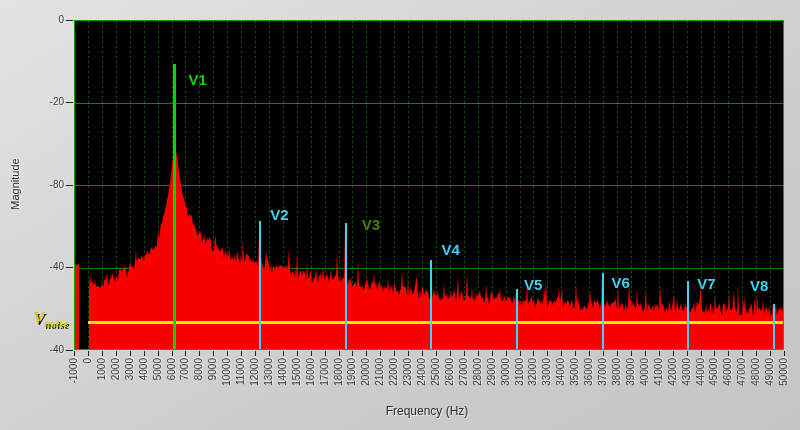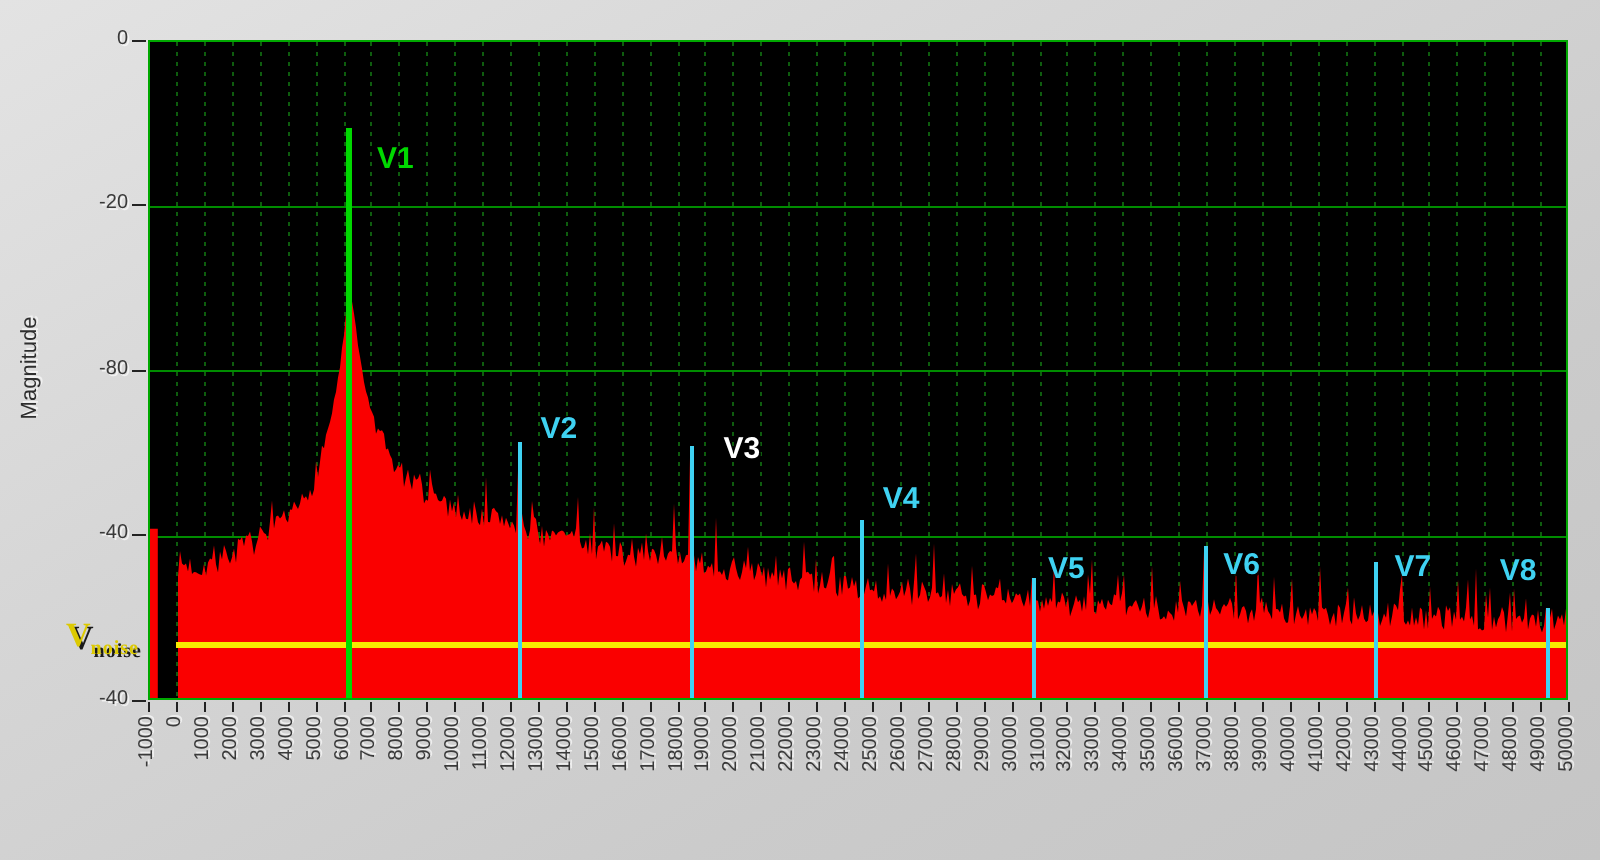--- a/index.html
+++ b/index.html
@@ -44,21 +44,21 @@
     font-size:11px;text-align:center;transform:rotate(-90deg);
     color:#2e2e2e;text-shadow:1px 1px 0 rgba(255,255,255,0.6);
   }
   .axis-title-x{
     position:absolute;left:327px;top:404px;width:200px;
     font-size:12px;text-align:center;color:#2e2e2e;
     text-shadow:1px 1px 0 rgba(255,255,255,0.6);
   }
   .vnoise{
     position:absolute;left:33px;top:308px;white-space:nowrap;
-    font-family:"Liberation Serif","DejaVu Serif",serif;
+    font-family:"Liberation Serif","DejaVu Serif",serif;font-style:italic;
     text-shadow:1.5px 1.5px 0 #1a1a1a;
   }
   .vnoise .big{font-size:17px;font-weight:bold;}
   .vnoise .sub{font-size:10px;font-weight:bold;vertical-align:-4px;letter-spacing:0.5px;}
 </style>
 </head>
 <body>
 
 <div class="stage">
 
@@ -125,21 +125,21 @@
     <svg class="spectrum-svg" id="spectrum-svg" viewBox="0 0 710 330" preserveAspectRatio="none">
         <path d="M14,330L14,267.0L15,254.5L16,260.7L17,261.6L18,260.7L19,264.8L20,258.3L21,266.0L22,265.0L23,265.1L24,265.8L25,266.3L26,266.5L27,261.0L28,266.9L29,260.3L30,258.3L31,258.7L32,251.6L33,261.3L34,265.2L35,254.8L36,258.8L37,251.5L38,254.4L39,258.3L40,260.7L41,257.8L42,253.2L43,260.4L44,248.4L45,249.1L46,247.4L47,252.1L48,246.8L49,247.0L50,244.8L51,249.8L52,256.5L53,251.8L54,248.3L55,242.2L56,243.7L57,245.5L58,246.1L59,249.1L60,239.8L61,229.2L62,243.2L63,237.3L64,236.8L65,238.3L66,237.1L67,234.1L68,238.8L69,240.2L70,233.8L71,233.9L72,229.7L73,231.8L74,233.5L75,230.8L76,225.8L77,228.2L78,227.1L79,229.3L80,223.9L81,227.1L82,223.9L83,209.7L84,217.5L85,209.9L86,201.9L87,203.1L88,196.4L89,193.3L90,190.0L91,185.8L92,178.7L93,175.0L94,167.7L95,162.7L96,152.9L97,146.6L98,135.4L99,124.1L100,123.2L101,129.8L102,135.7L103,142.8L104,151.8L105,157.4L106,163.3L107,170.0L108,174.7L109,177.7L110,182.9L111,185.0L112,187.4L113,195.9L114,193.2L115,194.5L116,194.1L117,195.9L118,203.7L119,203.3L120,206.5L121,208.5L122,215.1L123,213.8L124,211.5L125,212.9L126,210.3L127,222.5L128,217.9L129,213.7L130,219.6L131,223.9L132,216.3L133,218.9L134,218.2L135,215.8L136,221.3L137,230.7L138,228.8L139,229.4L140,213.8L141,221.0L142,225.7L143,225.9L144,229.0L145,229.7L146,229.4L147,226.9L148,228.4L149,237.4L150,228.7L151,234.7L152,230.2L153,237.8L154,226.3L155,236.2L156,239.0L157,234.6L158,238.4L159,238.6L160,232.9L161,241.0L162,229.6L163,234.4L164,240.1L165,241.6L166,233.3L167,242.1L168,217.5L169,240.0L170,240.1L171,233.6L172,232.9L173,234.6L174,235.5L175,241.0L176,236.6L177,242.3L178,237.9L179,240.4L180,243.1L181,239.7L182,241.7L183,245.6L184,214.0L185,247.0L186,235.9L187,242.0L188,244.9L189,248.6L190,244.0L191,229.5L192,237.4L193,238.5L194,245.0L195,251.1L196,242.0L197,252.4L198,244.0L199,245.9L200,249.3L201,244.3L202,244.9L203,246.7L204,245.3L205,244.6L206,244.3L207,244.9L208,246.9L209,246.4L210,246.0L211,244.4L212,247.7L213,243.1L214,227.5L215,249.8L216,253.3L217,252.8L218,248.9L219,256.2L220,245.5L221,256.2L222,232.5L223,258.6L224,252.2L225,251.2L226,249.3L227,254.9L228,249.9L229,250.5L230,252.4L231,259.9L232,240.6L233,257.0L234,257.1L235,250.0L236,252.4L237,262.0L238,259.6L239,256.4L240,256.6L241,248.2L242,257.2L243,262.4L244,252.9L245,256.0L246,250.3L247,259.0L248,245.7L249,254.5L250,259.5L251,253.4L252,253.9L253,256.5L254,261.1L255,255.6L256,247.5L257,257.1L258,259.4L259,255.9L260,254.5L261,254.9L262,230.9L263,253.0L264,261.2L265,255.3L266,260.7L267,259.6L268,256.6L269,256.4L270,207.8L271,255.9L272,256.5L273,264.7L274,257.5L275,260.7L276,255.1L277,265.7L278,264.8L279,261.9L280,262.9L281,260.5L282,267.4L283,237.9L284,264.9L285,264.7L286,266.5L287,263.5L288,268.5L289,269.2L290,263.5L291,259.8L292,257.6L293,263.1L294,267.0L295,269.0L296,265.1L297,259.1L298,263.1L299,252.4L300,264.6L301,260.5L302,269.1L303,266.2L304,260.5L305,262.8L306,267.2L307,262.3L308,272.8L309,262.9L310,268.9L311,265.0L312,267.4L313,256.6L314,272.0L315,263.6L316,268.2L317,263.9L318,274.3L319,263.5L320,262.6L321,269.5L322,270.7L323,269.5L324,274.3L325,268.9L326,267.7L327,249.9L328,265.3L329,264.9L330,266.2L331,265.7L332,275.0L333,258.4L334,275.9L335,271.5L336,264.9L337,272.7L338,273.3L339,269.8L340,265.1L341,258.0L342,256.9L343,275.2L344,277.4L345,267.3L346,276.5L347,266.9L348,267.1L349,273.4L350,272.7L351,267.5L352,272.3L353,269.0L354,278.3L355,277.2L356,245.4L357,276.2L358,272.0L359,268.0L360,274.1L361,273.8L362,274.7L363,269.1L364,278.4L365,277.1L366,280.0L367,275.8L368,279.0L369,260.8L370,277.0L371,273.2L372,274.6L373,278.6L374,277.0L375,274.9L376,269.7L377,277.1L378,273.7L379,268.3L380,273.3L381,281.6L382,270.0L383,255.7L384,278.5L385,276.5L386,269.8L387,272.3L388,274.8L389,280.0L390,277.8L391,272.9L392,250.9L393,275.7L394,275.1L395,277.7L396,277.0L397,265.6L398,280.5L399,273.9L400,282.1L401,271.0L402,276.0L403,273.7L404,272.6L405,270.6L406,276.0L407,277.3L408,276.7L409,282.3L410,279.4L411,261.9L412,276.5L413,276.3L414,283.7L415,280.7L416,271.1L417,271.5L418,275.1L419,279.1L420,276.2L421,277.0L422,276.5L423,272.6L424,273.1L425,268.3L426,279.1L427,279.0L428,280.8L429,273.2L430,278.1L431,280.8L432,278.5L433,275.6L434,276.7L435,275.7L436,279.7L437,282.4L438,278.7L439,273.7L440,282.1L441,267.4L442,284.2L443,279.1L444,279.4L445,284.9L446,278.8L447,283.4L448,277.5L449,282.0L450,277.9L451,280.1L452,262.8L453,283.2L454,279.7L455,280.2L456,275.3L457,277.5L458,282.6L459,277.2L460,287.2L461,284.1L462,280.9L463,276.6L464,280.1L465,278.9L466,284.9L467,277.1L468,284.0L469,266.2L470,276.0L471,258.8L472,284.7L473,286.1L474,279.1L475,281.3L476,278.4L477,282.4L478,283.9L479,278.9L480,281.0L481,281.6L482,276.1L483,276.7L484,266.2L485,279.8L486,275.6L487,266.3L488,286.7L489,282.9L490,281.8L491,282.4L492,280.2L493,279.0L494,281.8L495,284.9L496,282.2L497,277.8L498,285.5L499,288.1L500,283.1L501,262.0L502,283.2L503,277.0L504,282.6L505,288.7L506,288.4L507,287.1L508,288.7L509,284.3L510,285.5L511,286.5L512,289.4L513,279.5L514,285.4L515,269.2L516,279.4L517,282.9L518,287.2L519,279.7L520,279.9L521,282.0L522,280.4L523,278.9L524,284.4L525,287.5L526,281.6L527,254.7L528,286.2L529,279.8L530,286.5L531,283.9L532,278.6L533,283.0L534,284.4L535,286.2L536,282.8L537,281.0L538,282.4L539,280.9L540,277.9L541,280.7L542,288.5L543,263.0L544,288.7L545,286.3L546,282.8L547,282.0L548,284.5L549,290.7L550,285.6L551,283.6L552,289.5L553,283.6L554,261.2L555,280.7L556,277.7L557,285.7L558,279.7L559,284.5L560,286.1L561,288.6L562,267.4L563,283.5L564,283.6L565,285.3L566,280.8L567,288.1L568,290.4L569,290.2L570,282.1L571,268.3L572,291.3L573,286.1L574,282.0L575,286.8L576,288.5L577,286.5L578,283.5L579,291.6L580,282.6L581,286.2L582,283.0L583,284.7L584,289.5L585,262.2L586,282.8L587,283.8L588,282.9L589,286.5L590,291.5L591,287.7L592,285.4L593,292.3L594,281.2L595,282.9L596,290.7L597,285.4L598,280.8L599,272.8L600,289.0L601,291.2L602,277.6L603,285.7L604,289.0L605,286.6L606,281.5L607,288.2L608,290.1L609,289.2L610,281.1L611,287.1L612,284.8L613,265.6L614,285.5L615,292.0L616,289.3L617,285.7L618,287.9L619,280.3L620,292.1L621,287.2L622,280.8L623,281.7L624,284.1L625,273.8L626,266.1L627,289.7L628,291.4L629,289.2L630,291.7L631,282.8L632,291.9L633,287.6L634,291.5L635,282.7L636,283.8L637,293.8L638,284.1L639,293.5L640,272.1L641,288.5L642,286.1L643,287.2L644,282.4L645,284.4L646,292.0L647,293.7L648,281.6L649,284.5L650,282.6L651,292.5L652,284.8L653,288.9L654,268.9L655,288.9L656,287.4L657,289.8L658,282.7L659,268.6L660,288.8L661,286.9L662,291.9L663,263.3L664,293.7L665,293.1L666,294.2L667,293.7L668,275.9L669,287.9L670,272.8L671,294.0L672,287.2L673,292.7L674,288.6L675,286.8L676,282.5L677,285.3L678,295.1L679,286.0L680,275.3L681,294.9L682,273.1L683,288.5L684,287.2L685,286.8L686,290.4L687,288.1L688,278.1L689,293.7L690,288.3L691,286.2L692,286.7L693,292.4L694,284.0L695,292.4L696,295.2L697,291.9L698,282.7L699,293.5L700,287.9L701,283.4L702,293.7L703,290.6L704,286.8L705,288.8L706,286.1L707,291.7L708,283.3L709,292.9L709,330ZM0.0,330L0.0,243.4L3.9,243.4L3.9,330Z" fill="#fa0000"></path>
       </svg>
     <div class="layer" id="cursor-layer">
         <div class="noise-line" style="left: 12.9px; width: 697.1px; top: 300.1px; background: rgb(248, 234, 0);"></div>
         <div class="cursor-line" style="left: 98px; top: 43.3px; width: 3px; height: 286.7px; background: rgb(0, 216, 0);"></div>
         <div class="cursor-label" style="left: 113.5px; top: 51.3px; color: rgb(0, 216, 0);">V1</div>
         <div class="cursor-line" style="left: 184.2px; top: 200.1px; width: 2px; height: 129.9px; background: rgb(63, 210, 242);"></div>
         <div class="cursor-label" style="left: 195.2px; top: 186.1px; color: rgb(63, 210, 242);">V2</div>
         <div class="cursor-line" style="left: 269.8px; top: 202.1px; width: 2px; height: 127.9px; background: rgb(63, 210, 242);"></div>
-        <div class="cursor-label" style="left: 286.8px; top: 196.1px; color: #ffffff;">V3</div>
+        <div class="cursor-label" style="left: 286.8px; top: 196.1px; color: #4d7c0f;">V3</div>
         <div class="cursor-line" style="left: 355.4px; top: 239.3px; width: 2px; height: 90.8px; background: rgb(63, 210, 242);"></div>
         <div class="cursor-label" style="left: 366.4px; top: 221.3px; color: rgb(63, 210, 242);">V4</div>
         <div class="cursor-line" style="left: 441px; top: 268.1px; width: 2px; height: 61.9px; background: rgb(63, 210, 242);"></div>
         <div class="cursor-label" style="left: 449px; top: 256.1px; color: rgb(63, 210, 242);">V5</div>
         <div class="cursor-line" style="left: 526.6px; top: 251.6px; width: 2px; height: 78.4px; background: rgb(63, 210, 242);"></div>
         <div class="cursor-label" style="left: 536.6px; top: 253.6px; color: rgb(63, 210, 242);">V6</div>
         <div class="cursor-line" style="left: 612.2px; top: 259.9px; width: 2px; height: 70.1px; background: rgb(63, 210, 242);"></div>
         <div class="cursor-label" style="left: 622.2px; top: 254.9px; color: rgb(63, 210, 242);">V7</div>
         <div class="cursor-line" style="left: 697.9px; top: 282.6px; width: 2px; height: 47.4px; background: rgb(63, 210, 242);"></div>
         <div class="cursor-label" style="left: 674.9px; top: 256.6px; color: rgb(63, 210, 242);">V8</div>
@@ -256,18 +256,19 @@
       <div class="tick-y" style="left: 66px; top: 102px;"></div>
       <div class="ytick-label lbl" style="left: 32px; top: 96px;">-20</div>
       <div class="tick-y" style="left: 66px; top: 184.5px;"></div>
       <div class="ytick-label lbl" style="left: 32px; top: 178.5px;">-80</div>
       <div class="tick-y" style="left: 66px; top: 267px;"></div>
       <div class="ytick-label lbl" style="left: 32px; top: 261px;">-40</div>
       <div class="tick-y" style="left: 66px; top: 349.5px;"></div>
       <div class="ytick-label lbl" style="left: 32px; top: 343.5px;">-40</div>
     </div>
 
+  <div class="axis-title-x lbl">Frequency (Hz)</div>
 
   <div class="vnoise" style="color: rgb(220, 201, 0);">
     <span class="big">V</span><span class="sub">noise</span>
   </div>
 
 </div>
 
 </body></html>

